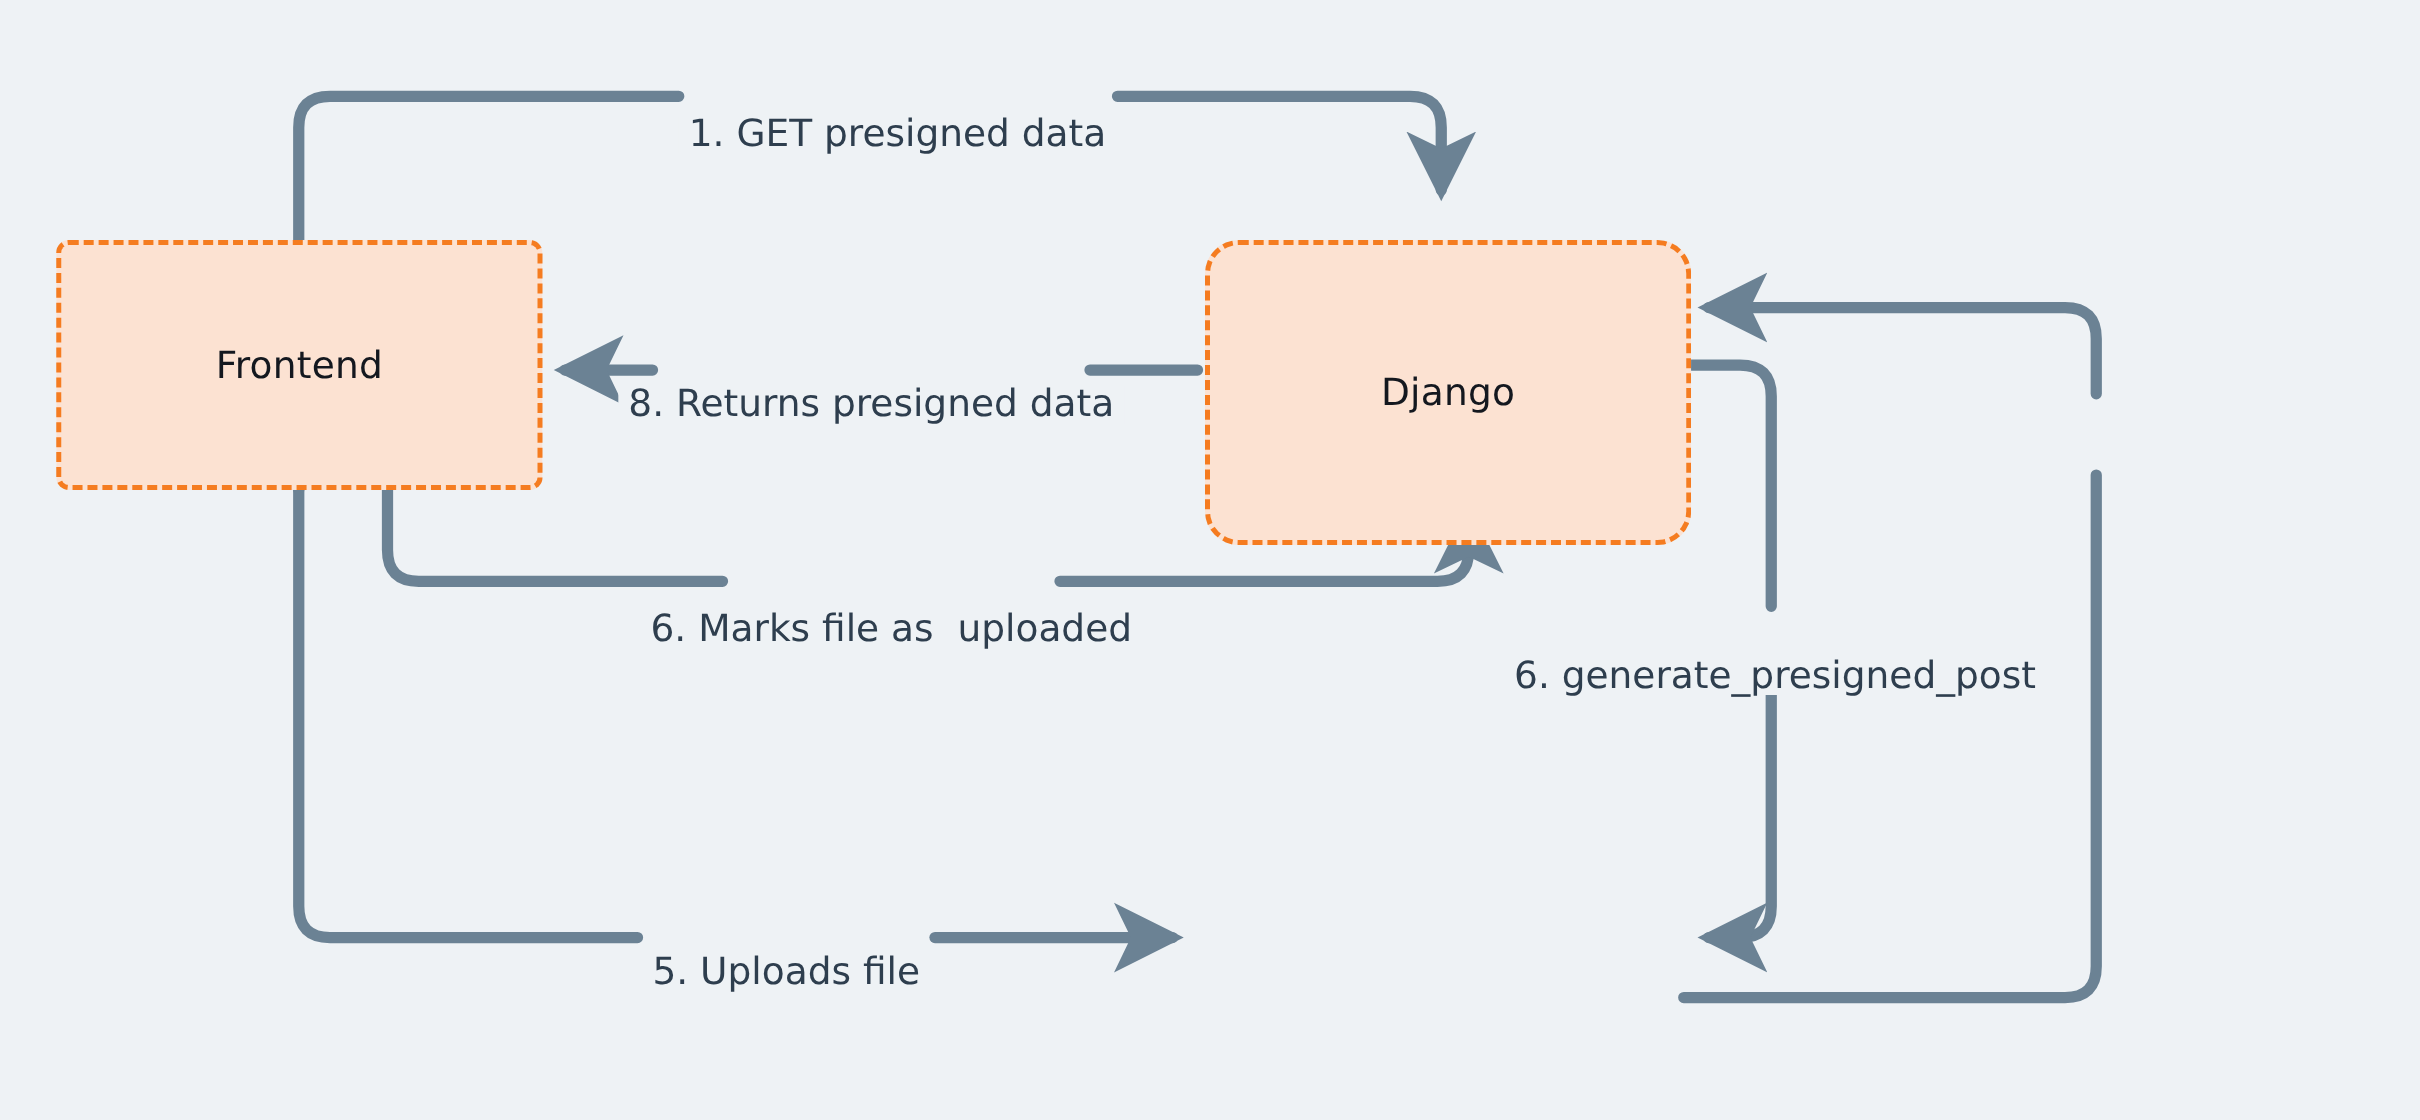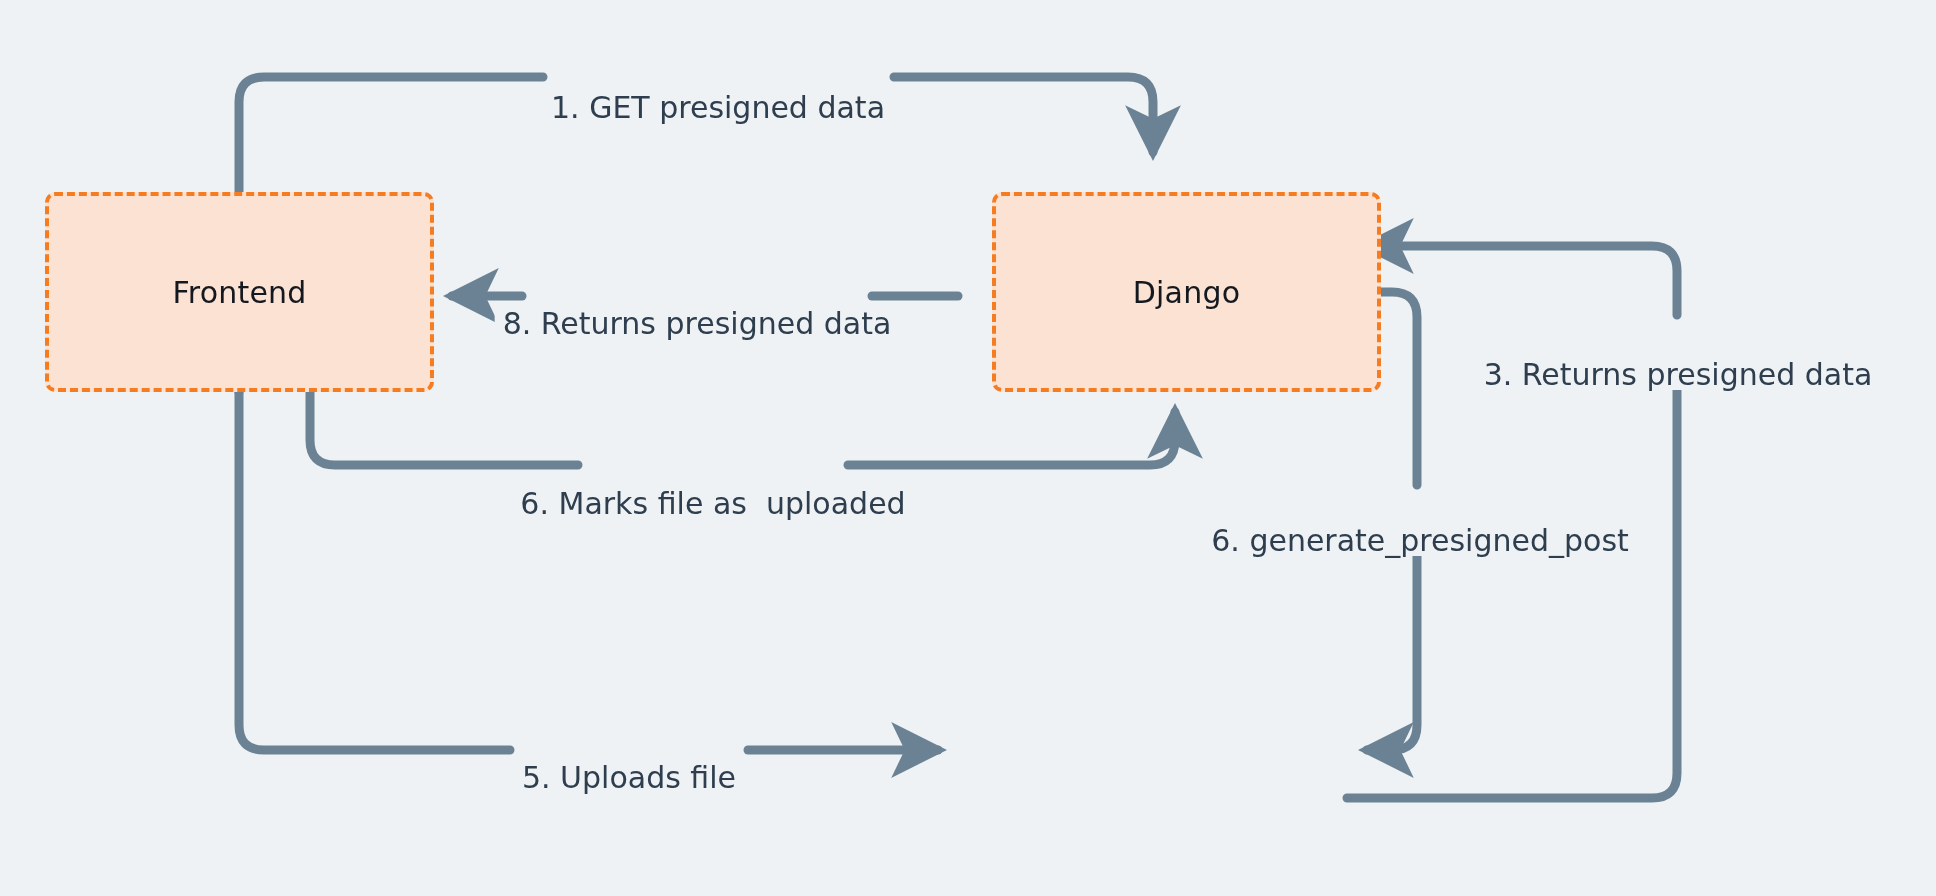--- a/index.html
+++ b/index.html
@@ -86,30 +86,29 @@
 
       <path d="M 239 392 L 239 725 Q 239 750 264 750 L 510 750"></path>
       <path d="M 748 750 L 938 750" marker-end="url(#arrowhead)"></path>
     </g>
   </svg>
 
   <div class="node-box" style="left:45px; top:192px; width:389px; height:200px;">
     <span class="node-label">Frontend</span>
   </div>
 
-  <div class="node-box" style="left:992px; top:192px; width:389px; height:200px;">
+  <div class="node-box" style="left:964px; top:192px; width:389px; height:244px;border-radius:27px;">
     <span class="node-label">Django</span>
   </div>
 
 
   <div class="edge-label" style="left:718px; top:80px;">1. GET presigned data</div>
 
   <div class="edge-label" style="left:1420px; top:513px;">6. generate_presigned_post</div>
 
-  <div class="edge-label" style="left:1678px; top:347px;">3. Returns presigned data</div>
 
   <div class="edge-label" style="left:697px; top:296px;">8. Returns presigned data</div>
 
   <div class="edge-label" style="left:629px; top:750px;">5. Uploads file</div>
 
   <div class="edge-label" style="left:713px; top:476px;">6. Marks file as  uploaded</div>
 
 </div>
 
 </body></html>

